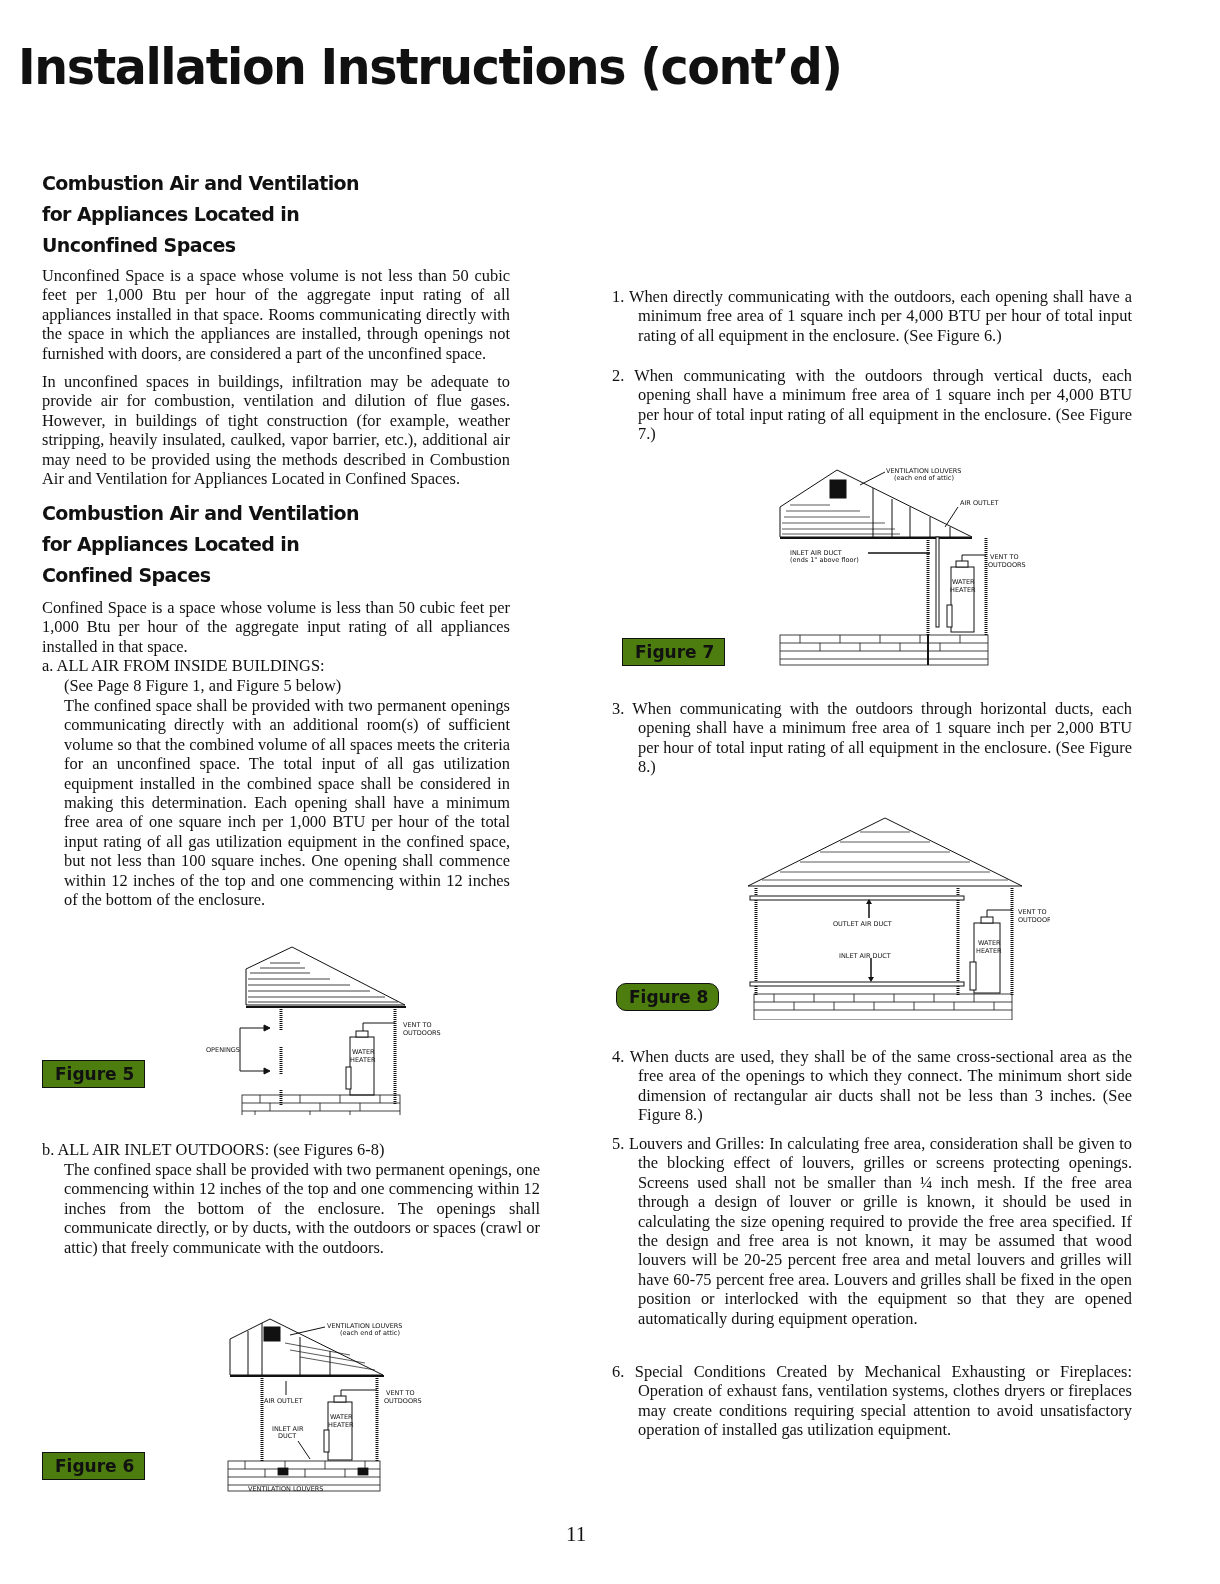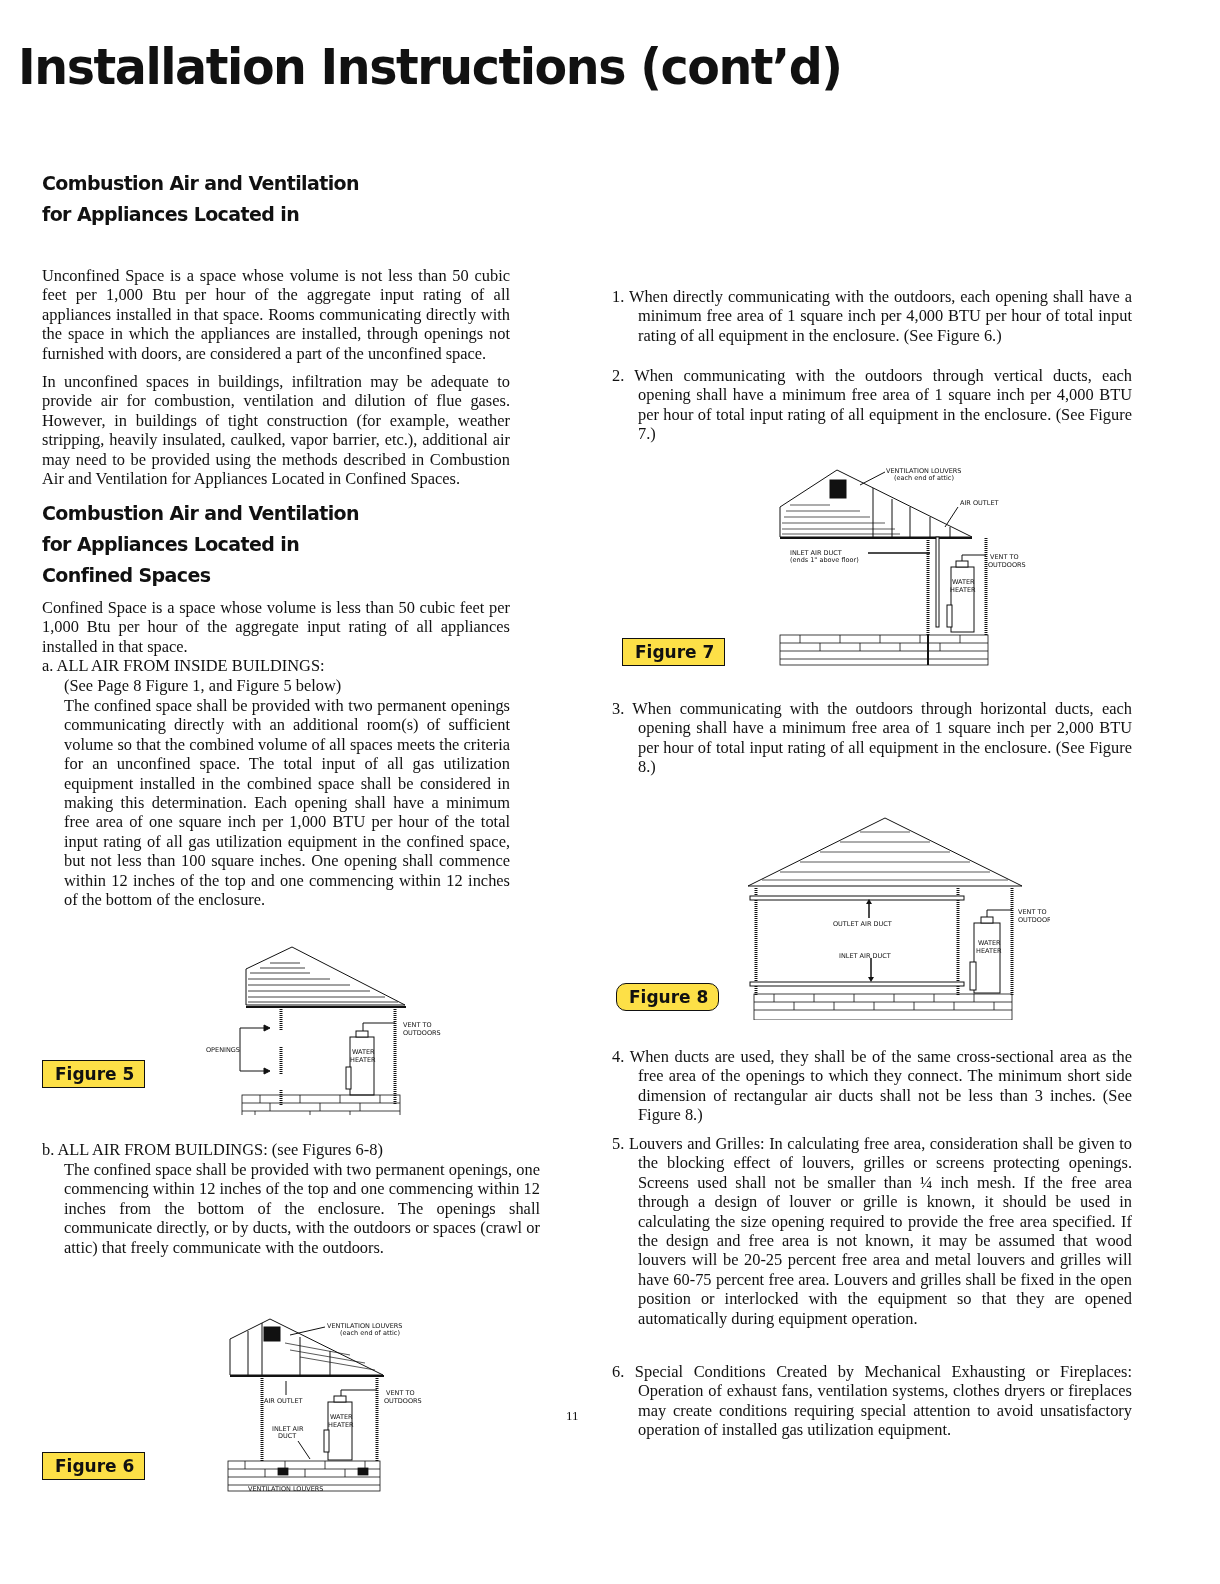--- a/index.html
+++ b/index.html
@@ -2,33 +2,34 @@
 <html><head>
 <meta charset="utf-8">
 <style>
   html, body { margin: 0; padding: 0; background: #ffffff; }
   body { width: 1220px; height: 1584px; position: relative; overflow: hidden; color: #111; }
   #page-title { position: absolute; left: 18px; top: 40px; font-family: "DejaVu Sans", sans-serif; font-weight: bold; font-size: 50px; letter-spacing: -1.5px; margin: 0; line-height: 1.1; transform: scaleX(0.95); transform-origin: left; }
   .h2 { position: absolute; left: 42px; font-family: "DejaVu Sans", sans-serif; font-weight: bold; font-size: 19px; line-height: 31px; letter-spacing: -0.6px; margin: 0; }
   .para { position: absolute; font-family: "Liberation Serif", serif; font-size: 16.4px; line-height: 19.4px; text-align: justify; margin: 0; }
   .para b { font-weight: normal; }
   .list-item { position: absolute; font-family: "Liberation Serif", serif; font-size: 16.4px; line-height: 19.4px; text-align: justify; padding-left: 26px; text-indent: -26px; margin: 0; }
-  .fig-label { position: absolute; border: 1.5px solid #111; font-family: "DejaVu Sans", sans-serif; font-weight: bold; font-size: 17px; padding: 3px 10px 3px 12px; background: #fde047; }
+  .fig-label { position: absolute; border: 1.5px solid #111; font-family: "DejaVu Sans", sans-serif; font-weight: bold; font-size: 17px; padding: 3px 10px 3px 12px; background: #4d7c0f; }
   .fig { position: absolute; }
   .fig svg text { font-family: "DejaVu Sans", sans-serif; font-size: 6.5px; fill: #111; }
-  #page-number { position: absolute; left: 566px; top: 1408px; font-family: "Liberation Serif", serif; font-size: 13px; }
+  #page-number { position: absolute; left: 566px; top: 1522px; font-family: "Liberation Serif", serif; font-size: 21px; }
 </style>
 </head>
 <body>
 
 <h1 id="page-title">Installation Instructions (cont’d)</h1>
 
 <h2 class="h2" style="top:168px;">
   <span style="display:block">Combustion Air and Ventilation</span>
   <span style="display:block">for Appliances Located in</span>
+  <span style="display:block">Unconfined Spaces</span>
 </h2>
 <p class="para" style="left:42px; top:266px; width:468px;"><b>Unconfined Space</b><span> is a space whose volume is not less than 50 cubic feet per 1,000 Btu per hour of the aggregate input rating of all appliances installed in that space. Rooms communicating directly with the space in which the appliances are installed, through openings not furnished with doors, are considered a part of the unconfined space.</span></p>
 <p class="para" style="left:42px; top:372px; width:468px;">In unconfined spaces in buildings, infiltration may be adequate to provide air for combustion, ventilation and dilution of flue gases. However, in buildings of tight construction (for example, weather stripping, heavily insulated, caulked, vapor barrier, etc.), additional air may need to be provided using the methods described in Combustion Air and Ventilation for Appliances Located in Confined Spaces.</p>
 
 <h2 class="h2" style="top:498px;">
   <span style="display:block">Combustion Air and Ventilation</span>
   <span style="display:block">for Appliances Located in</span>
   <span style="display:block">Confined Spaces</span>
 </h2>
 <p class="para" style="left:42px; top:598px; width:468px;"><b>Confined Space</b><span> is a space whose volume is less than 50 cubic feet per 1,000 Btu per hour of the aggregate input rating of all appliances installed in that space.</span></p>
@@ -88,21 +89,21 @@
       <line x1="70" y1="178" x2="70" y2="186"></line>
         <line x1="120" y1="178" x2="120" y2="186"></line>
         <line x1="160" y1="178" x2="160" y2="186"></line>
       <line x1="55" y1="186" x2="55" y2="196"></line>
         <line x1="110" y1="186" x2="110" y2="196"></line>
         <line x1="150" y1="186" x2="150" y2="196"></line>
     </g>
   </svg>
 </div>
 
-<p class="para" style="left:42px; top:1140px; width:468px; text-align:left;"><b>b. ALL AIR FROM BUILDINGS:</b><span> (see Figures 6-8)</span></p>
+<p class="para" style="left:42px; top:1140px; width:468px; text-align:left;"><b>b. ALL AIR INLET OUTDOORS:</b><span> (see Figures 6-8)</span></p>
 <p class="para" style="left:64px; top:1160px; width:476px;">The confined space shall be provided with two permanent openings, one commencing within 12 inches of the top and one commencing within 12 inches from the bottom of the enclosure. The openings shall communicate directly, or by ducts, with the outdoors or spaces (crawl or attic) that freely communicate with the outdoors.</p>
 
 <div class="fig-label" style="left:42px; top:1452px;">Figure 6</div>
 <div class="fig" style="left:200px; top:1295px;">
   <svg width="260" height="200" viewBox="0 0 260 200">
     <g stroke="#111" fill="#fff" stroke-width="1">
       <polygon points="30,44 70,24 183,80 30,80"></polygon>
       <line x1="48" y1="36" x2="48" y2="80"></line>
         <line x1="62" y1="28" x2="62" y2="80"></line>
       <line x1="100" y1="42" x2="100" y2="80"></line>

